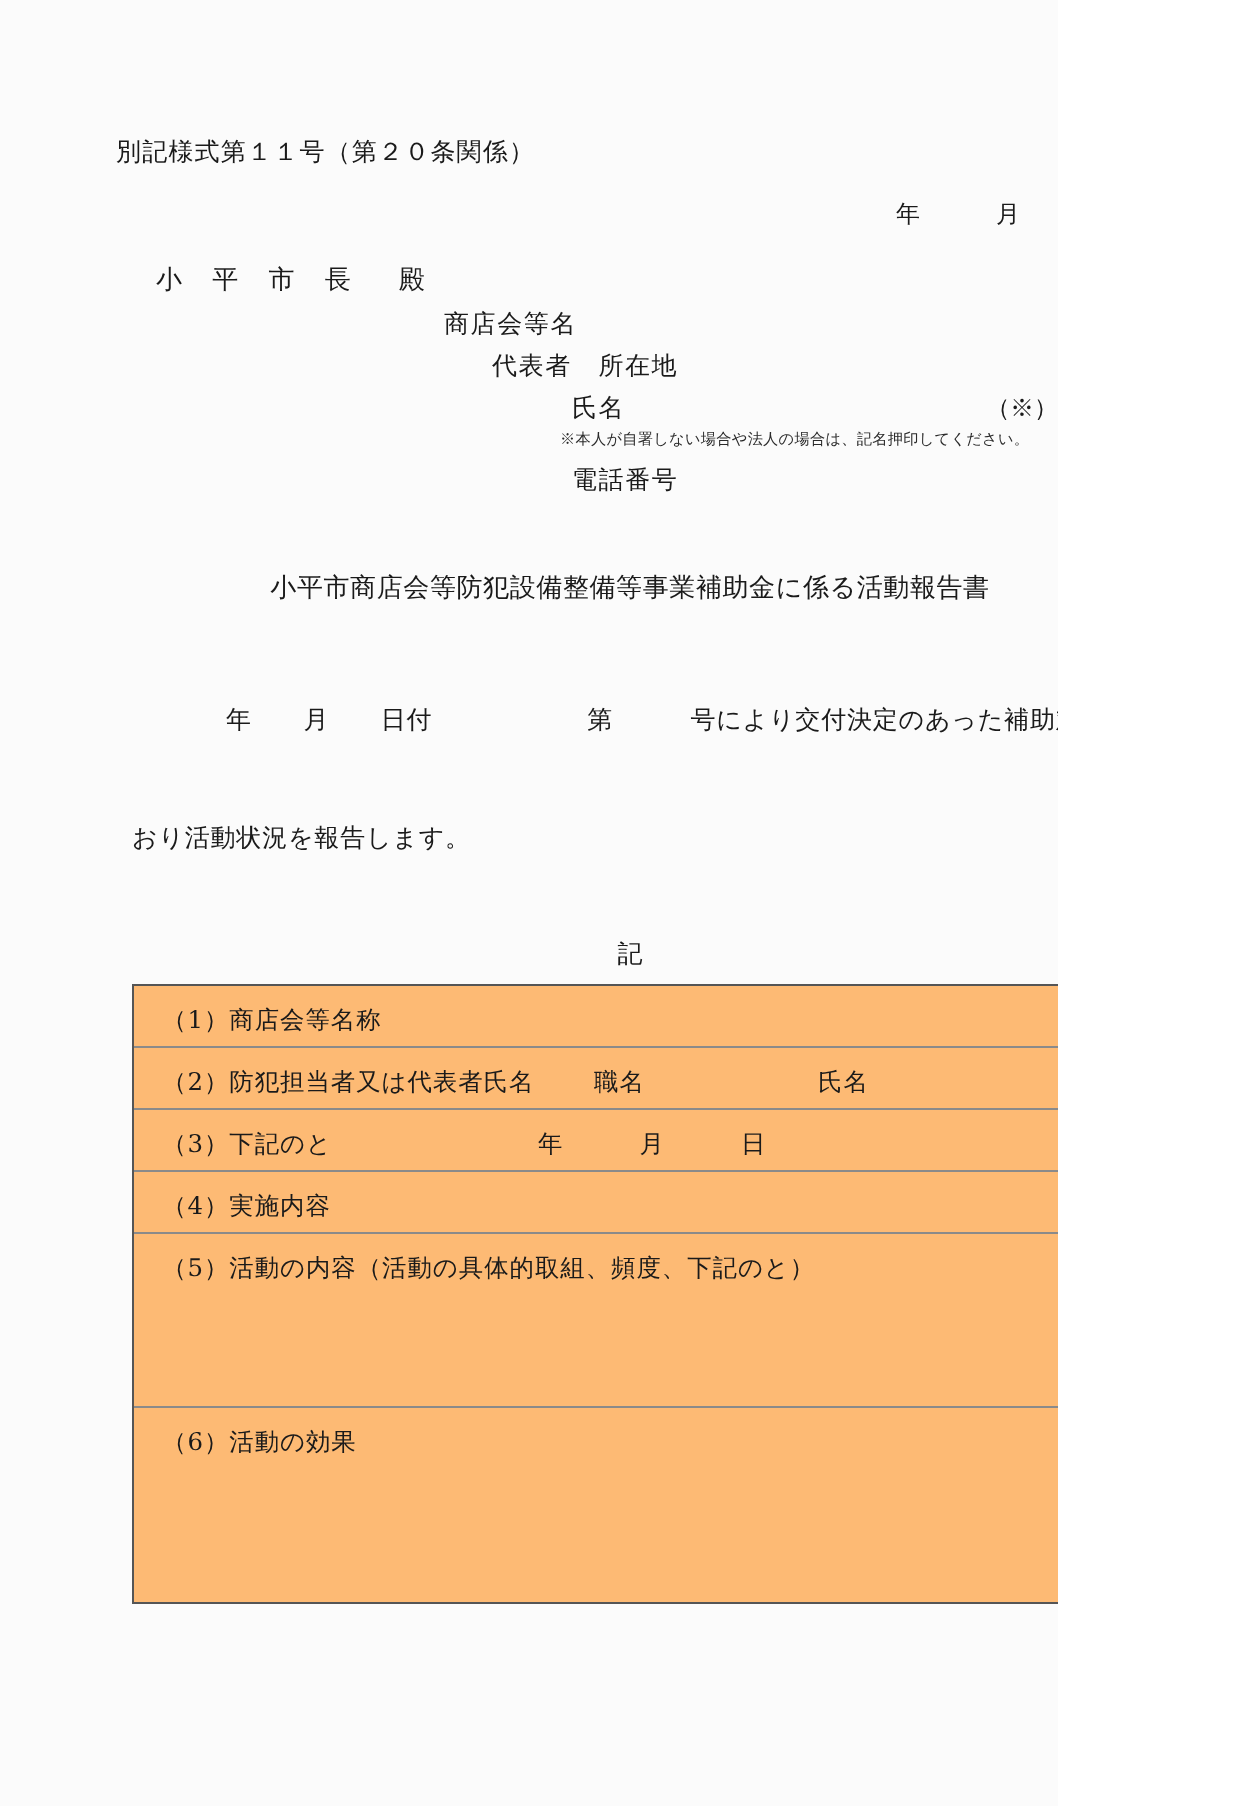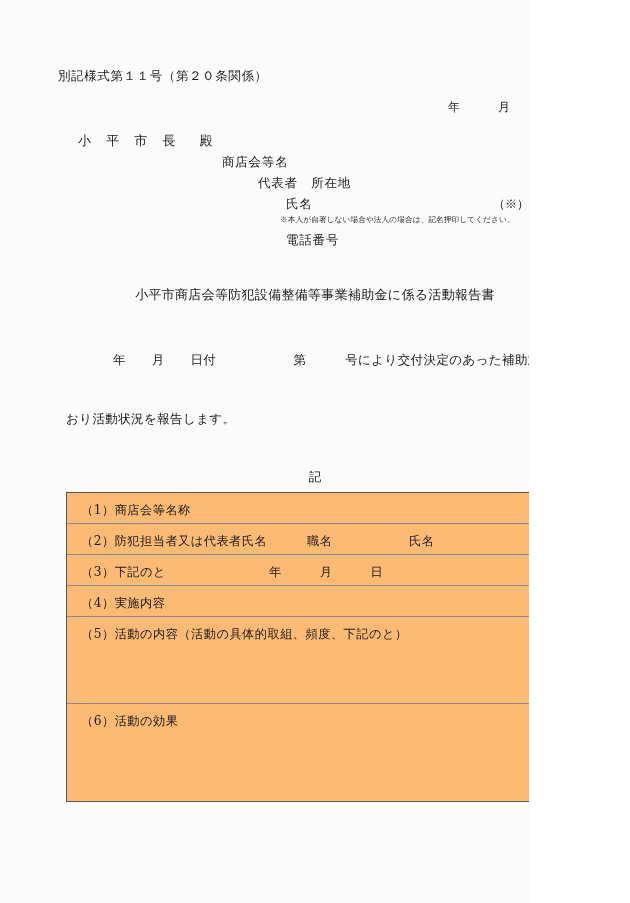--- a/index.html
+++ b/index.html
@@ -54,21 +54,21 @@
     letter-spacing: 5.5px;
   }
 
   .assoc-name {
     left: 222px;
     top: 156px;
     font-size: 12.5px;
     letter-spacing: 0.8px;
   }
   .rep-row {
-    left: 258px;
+    left: 246px;
     top: 177px;
     font-size: 12.5px;
     letter-spacing: 0.8px;
   }
   .name-row {
     left: 286px;
     top: 198px;
     font-size: 12.5px;
     letter-spacing: 0.8px;
   }
@@ -154,21 +154,21 @@
   .cellwrap {
     position: absolute;
     left: 14px;
     top: 9px;
     font-size: 12.2px;
     letter-spacing: 0.5px;
     white-space: pre;
   }
   .sub-a {
     position: absolute;
-    left: 240px;
+    left: 230px;
     top: 9px;
     font-size: 12.2px;
     letter-spacing: 0.5px;
     white-space: pre;
   }
   .sub-b {
     position: absolute;
     left: 342px;
     top: 9px;
     font-size: 12.2px;

